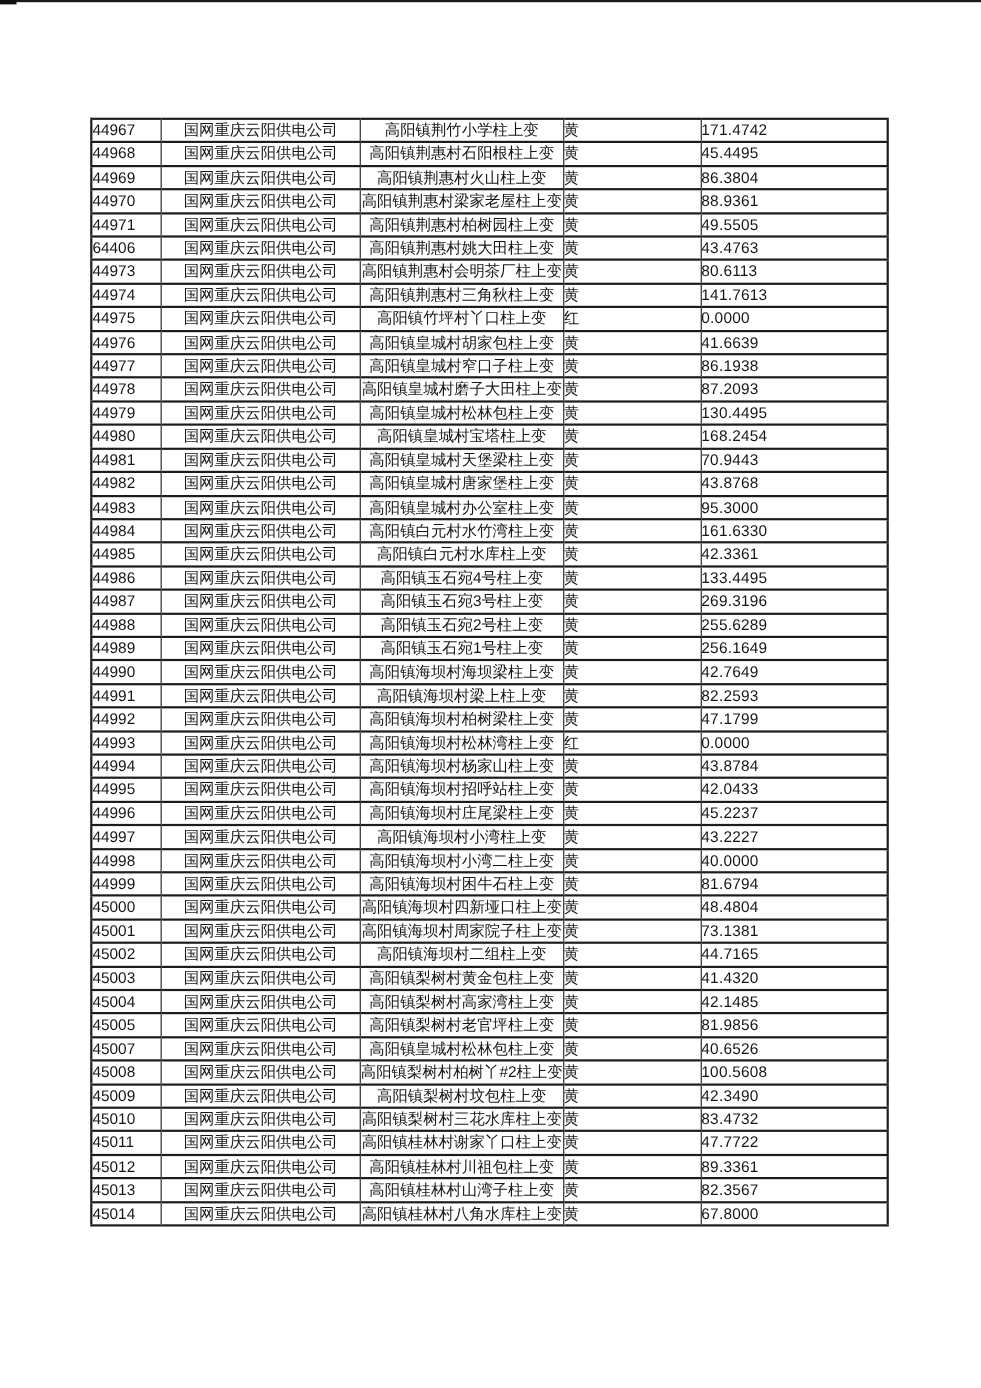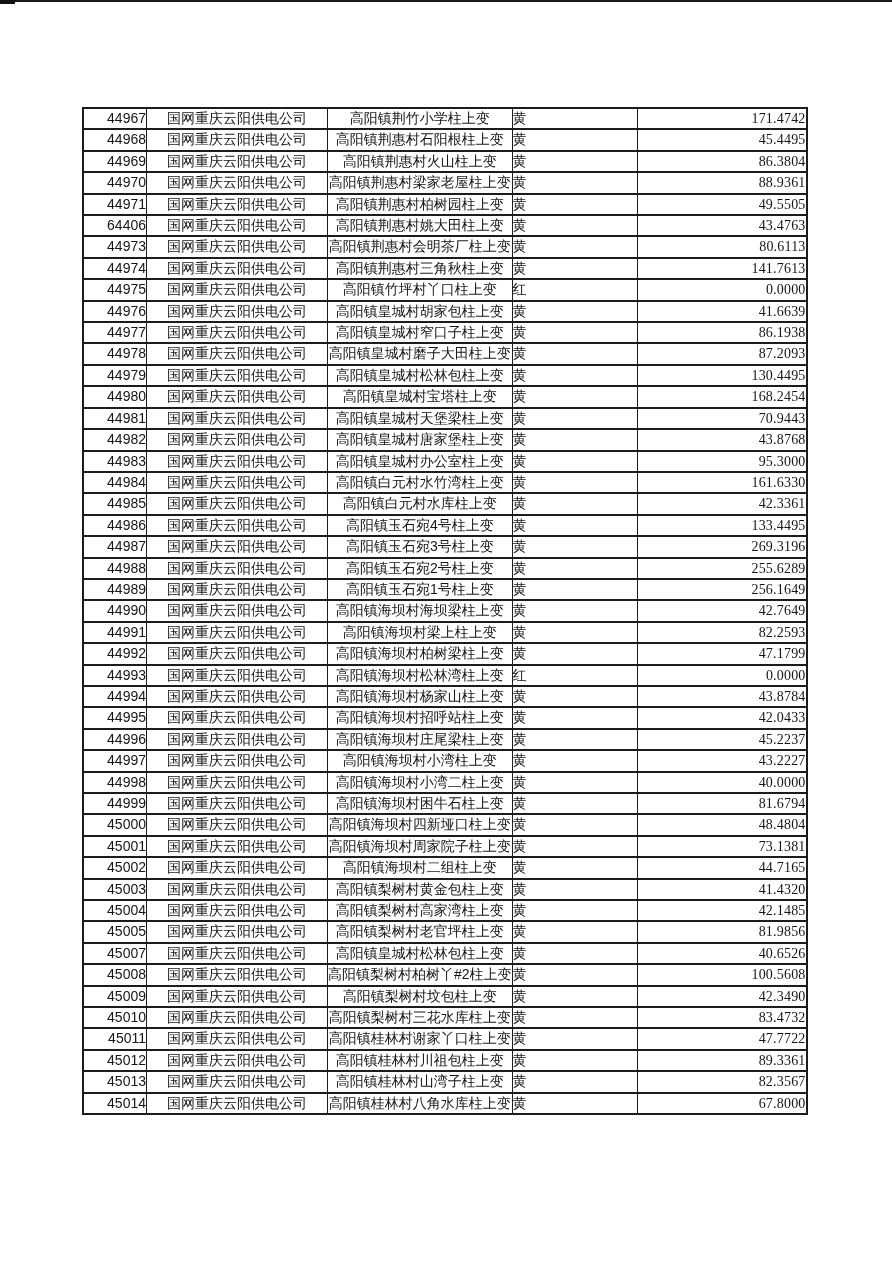--- a/index.html
+++ b/index.html
@@ -42,25 +42,25 @@
     border-bottom-width: 2px;
     height: 19.4px;
     padding: 0;
     font-size: 14px;
     line-height: 19.4px;
     color: #151515;
     white-space: nowrap;
     overflow: hidden;
     vertical-align: middle;
   }
-  td.c-id      { width: 62px;  text-align: right; }
+  td.c-id      { width: 62px;  text-align: left; }
   td.c-company { width: 180px; text-align: center; padding-left: 3px; }
   td.c-name    { width: 169px; text-align: center; padding-left: 2px; }
   td.c-status  { width: 124px; text-align: left; padding-left: 2px; }
-  td.c-value   { width: 168px; text-align: right; letter-spacing: 0.2px; font-family: Liberation Serif, serif; }
+  td.c-value   { width: 168px; text-align: left; letter-spacing: 0.2px; }
 </style>
 </head>
 <body>
 
 <div class="page">
   <div class="top-line"></div>
   <div class="top-line-nub"></div>
 
   <table class="data-table">
     <colgroup>

